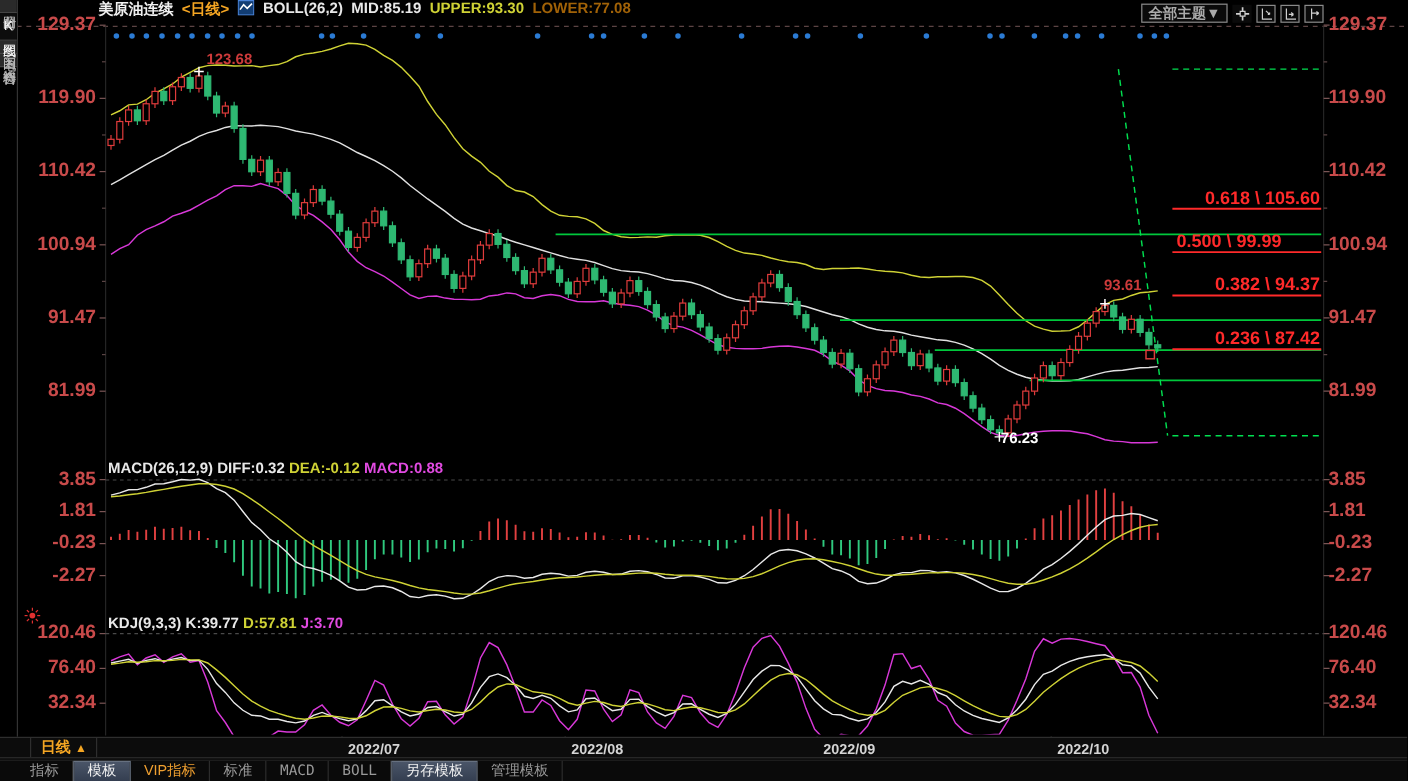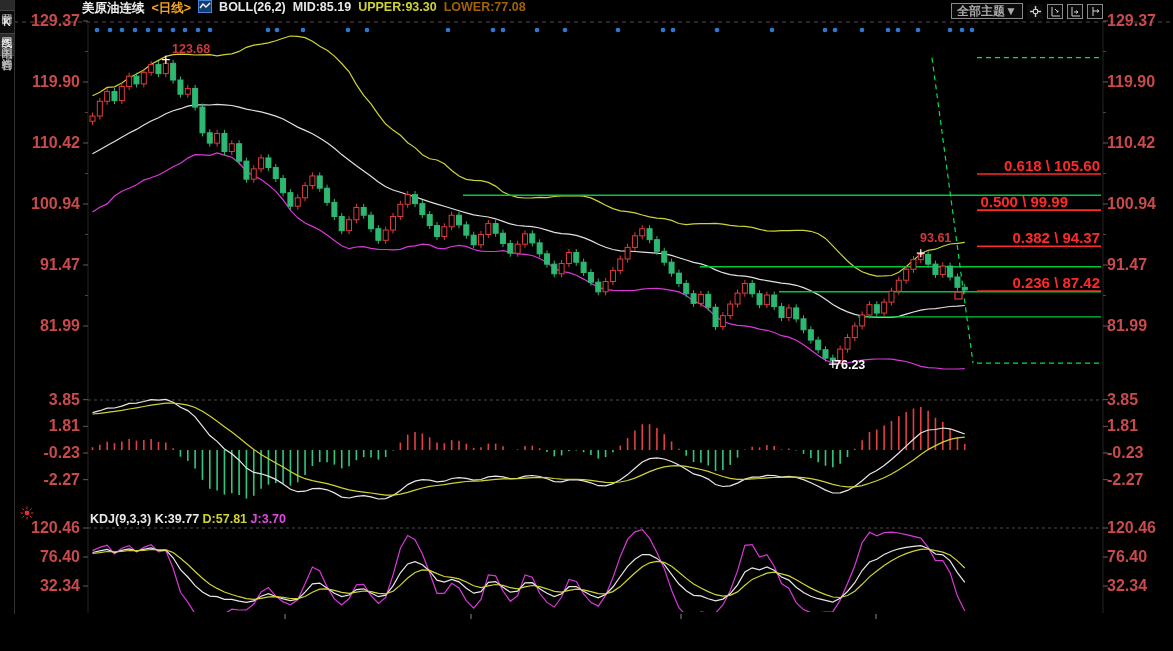--- a/index.html
+++ b/index.html
@@ -596,20 +596,26 @@
           </svg>
       </button>
       <button class="icon-btn">
         <svg width="11" height="11">
             <path d="M3 1v9M3 5h6M9 5l-2 -1.5M9 5l-2 1.5" stroke="#cfcfcf" fill="none"></path>
           </svg>
       </button>
     </span>
   </div>
 
+  <div class="paneheader overlay" style="top:383px;">
+    <span>MACD(26,12,9)</span>
+    <span>DIFF:0.32</span>
+    <span class="hy">DEA:-0.12</span>
+    <span class="hm">MACD:0.88</span>
+  </div>
   <div class="paneheader overlay" style="top:512px;">
     <span>KDJ(9,3,3)</span>
     <span>K:39.77</span>
     <span class="hy">D:57.81</span>
     <span class="hm">J:3.70</span>
   </div>
 
   <div class="anno anno-red overlay" style="left:172px;top:42px;">123.68</div>
   <div class="anno anno-red overlay" style="left:920px;top:231px;">93.61</div>
   <div class="anno anno-green overlay" style="left:834px;top:358px;">76.23</div>
@@ -642,15 +648,32 @@
       <div class="axlabel axleft" style="top: 579.001px;">32.34</div>
       <div class="axlabel axright" style="top: 579.001px;">32.34</div>
     </div>
   <div id="fib-labels" class="overlay abs" style="left:0;top:0;">
       <div class="fiblabel" style="left: 960px; top: 157.015px;">0.618 \ 105.60</div>
       <div class="fiblabel" style="left: 928px; top: 193.128px;">0.500 \ 99.99</div>
       <div class="fiblabel" style="left: 960px; top: 229.306px;">0.382 \ 94.37</div>
       <div class="fiblabel" style="left: 960px; top: 274.045px;">0.236 \ 87.42</div>
     </div>
 
-
+  <div class="axisrow overlay">
+    <span class="period-cell">
+      <span>日线</span>
+      <span style="font-size:10px;">▲</span>
+    </span>
+    <span id="months"><span class="month" style="left: 290px;">2022/07</span><span class="month" style="left: 476px;">2022/08</span><span class="month" style="left: 686px;">2022/09</span><span class="month" style="left: 881px;">2022/10</span></span>
+  </div>
+
+  <div class="tabbar overlay" id="tabbar">
+      <div class="tab">指标</div>
+      <div class="tab active">模板</div>
+      <div class="tab vip">VIP指标</div>
+      <div class="tab">标准</div>
+      <div class="tab mono">MACD</div>
+      <div class="tab mono">BOLL</div>
+      <div class="tab active">另存模板</div>
+      <div class="tab">管理模板</div>
+    </div>
 
 </div>
 
 </body></html>

